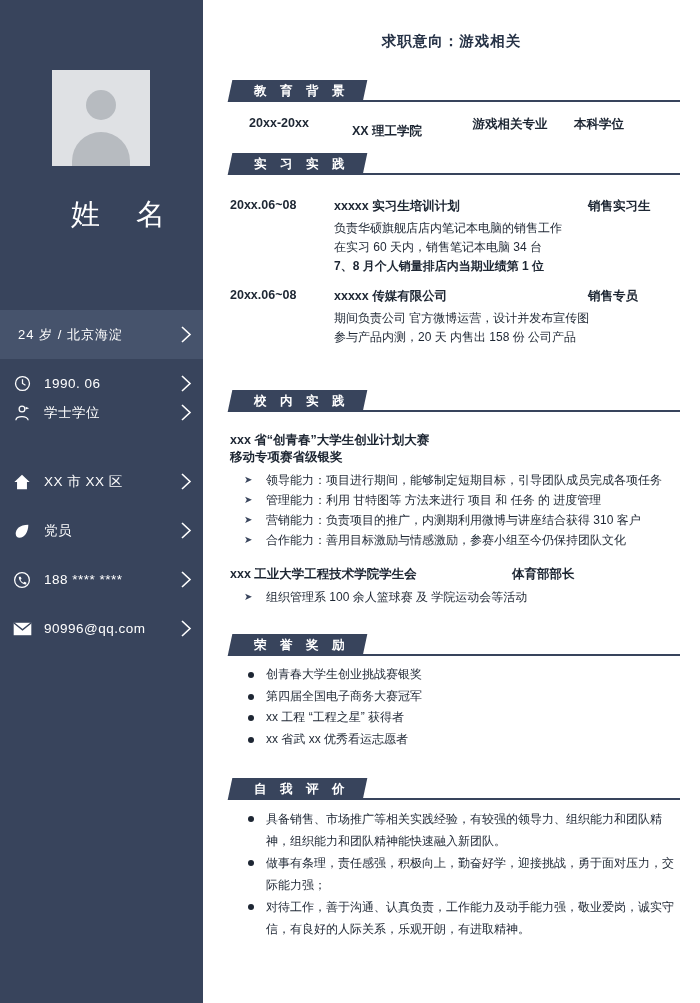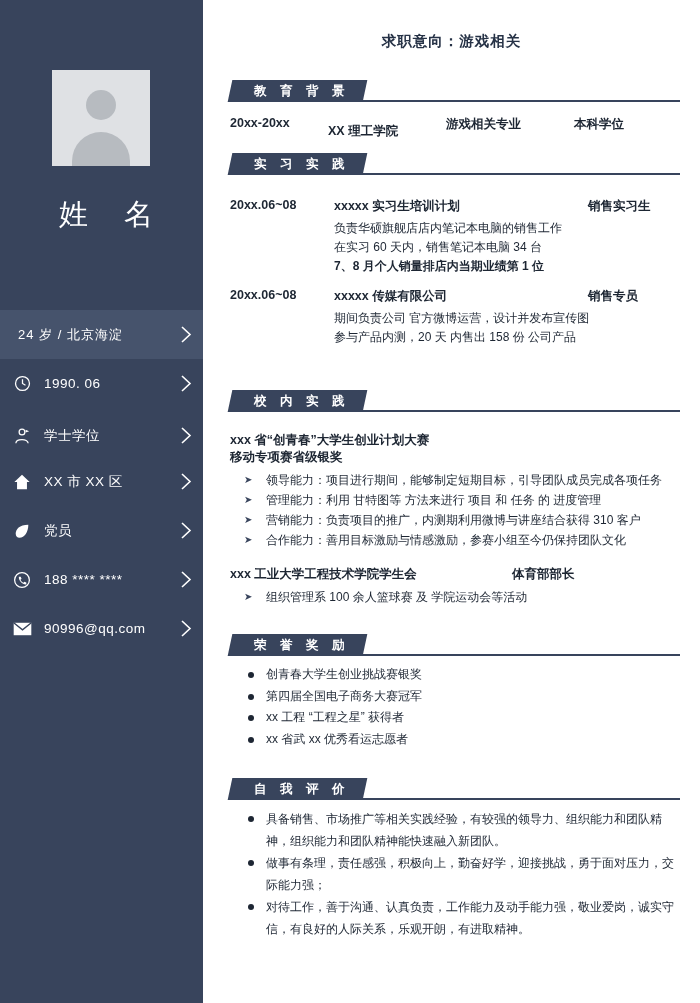--- a/index.html
+++ b/index.html
@@ -52,21 +52,21 @@
     left: 50%;
     bottom: 0px;
     transform: translateX(-50%);
     width: 58px;
     height: 34px;
     border-radius: 29px 29px 0 0;
     background: #b7bbc0;
   }
   .name {
     position: absolute;
-    left: 0;
+    left: 12px;
     top: 195px;
     width: 212px;
     text-align: center;
     color: #ffffff;
     font-size: 29px;
     letter-spacing: 14px;
     text-indent: 14px;
     font-weight: 400;
   }
   .sb-row {
@@ -160,20 +160,21 @@
     bottom: 0;
     height: 2px;
     background: #38445c;
   }
   .edu-line {
     display: flex;
     margin-top: 14px;
     font-size: 12.5px;
     font-weight: bold;
     color: #1d2633;
+    text-align: center;
   }
   .edu-line .c1 { width: 98px; }
   .edu-line .c2 { width: 118px; margin-top: 7px; }
   .edu-line .c3 { width: 128px; }
   .edu-line .c4 { width: auto; }
 
   .job {
     margin-top: 12px;
   }
   .job-head {
@@ -280,21 +281,21 @@
           </svg>
       </div>
       <div class="txt">1990. 06</div>
       <div class="chev">
         <svg width="11" height="17" viewBox="0 0 11 17">
             <polyline points="1,1 9,8.5 1,16" fill="none" stroke="#ffffff" stroke-width="1.6"></polyline>
           </svg>
       </div>
     </div>
 
-    <div class="sb-row" style="top:411px;font-family:Liberation Serif, serif;">
+    <div class="sb-row" style="top:388px;font-family:Liberation Serif, serif;">
       <div class="ic">
         <svg width="18" height="18" viewBox="0 0 20 20">
             <circle cx="10" cy="5.5" r="3.2" fill="none" stroke="#ffffff" stroke-width="1.4"></circle>
             <path d="M3.2 18 C3.2 12.6 16.8 12.6 16.8 18" fill="none" stroke="#ffffff" stroke-width="1.4"></path>
             <path d="M14 3 l4 1.6 -4 1.6 z" fill="#ffffff"></path>
           </svg>
       </div>
       <div class="txt">学士学位</div>
       <div class="chev">
         <svg width="11" height="17" viewBox="0 0 11 17">

